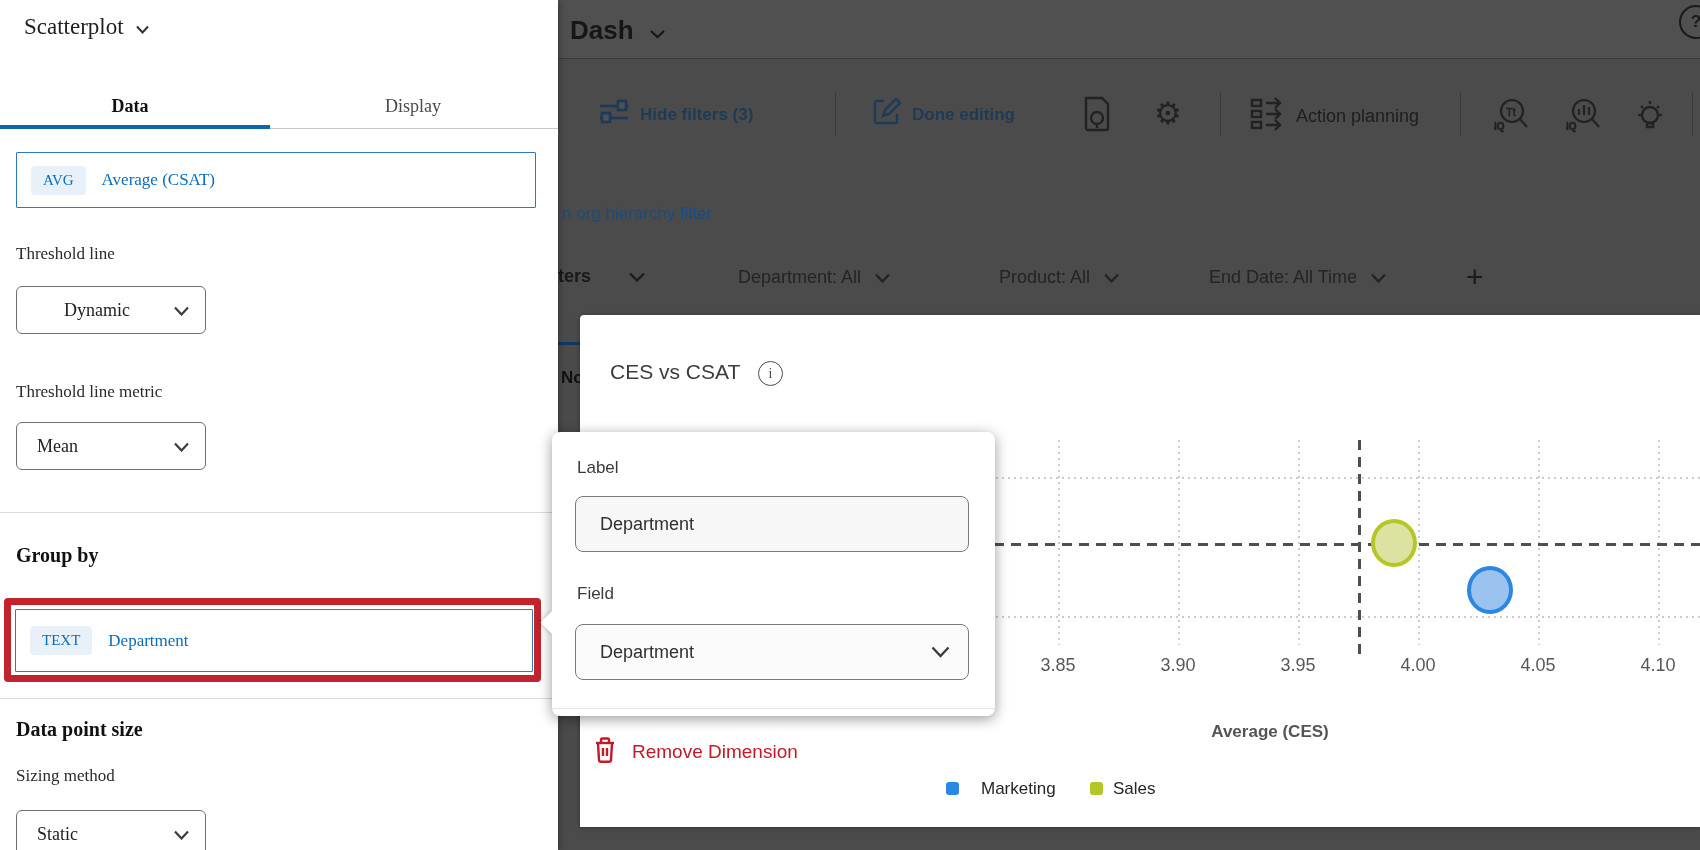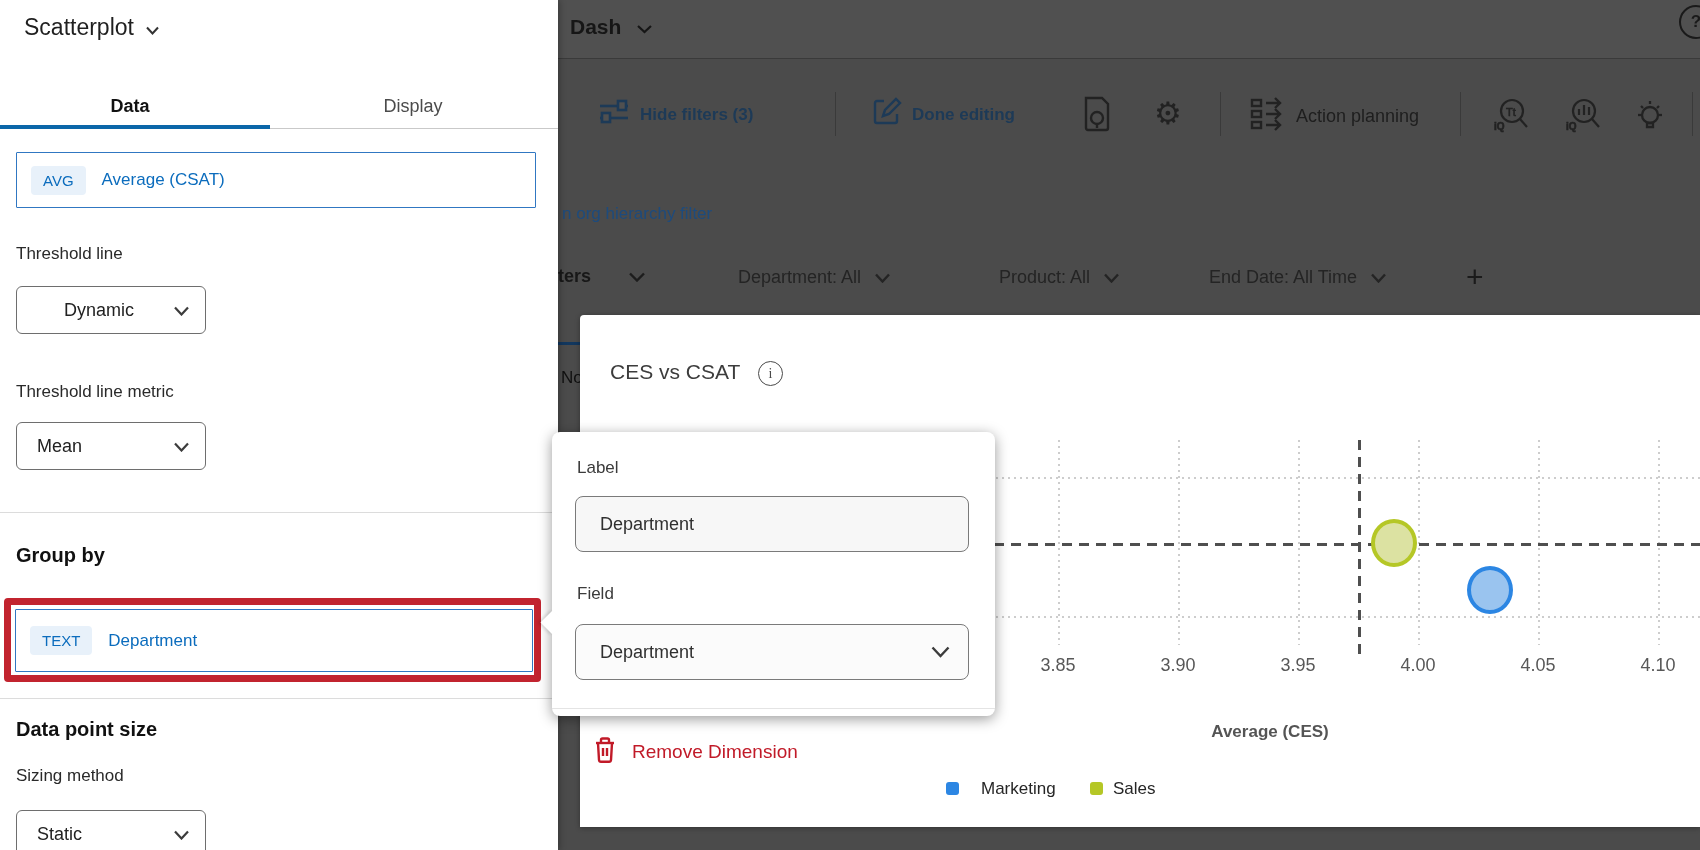--- a/index.html
+++ b/index.html
@@ -3,21 +3,21 @@
 <meta charset="utf-8">
 <style>
   html,body{margin:0;padding:0;background:#222;}
   #stage{position:relative;width:1700px;height:850px;overflow:hidden;
          font-family:"Liberation Sans", sans-serif;background:#4b4b4b;}
   .abs{position:absolute;}
 
   
   #backdrop{left:0;top:0;width:1700px;height:850px;background:#4b4b4b;}
   #topbar{left:558px;top:0;width:1142px;height:58px;background:#505050;border-bottom:1px solid #3a3a3a;}
-  .dim-title{color:#161616;font-size:21px;font-weight:bold;}
+  .dim-title{color:#161616;font-size:26px;font-weight:bold;}
   .dim-blue{color:#1d3a57;}
   .dim-link{color:#1d4b7d;font-size:17px;}
   .tb-item{display:flex;align-items:center;gap:10px;font-size:17px;font-weight:bold;}
   .tb-sep{width:1px;height:44px;background:#3a3a3a;top:92px;}
   .filter-item{font-size:18px;color:#242424;display:flex;align-items:center;gap:14px;text-align:center;}
   .chev{display:inline-block;}
 
   
   #chart-panel{left:580px;top:315px;width:1120px;height:512px;background:#ffffff;
                border-radius:4px 0 0 0;box-shadow:0 1px 5px rgba(0,0,0,0.35);}
@@ -30,21 +30,21 @@
   .dash-v{width:3px;background-image:repeating-linear-gradient(180deg,#4f4f4f 0 10px,transparent 10px 17px);}
   .dash-h{height:3px;background-image:repeating-linear-gradient(90deg,#4f4f4f 0 10px,transparent 10px 17px);}
   .tick-label{font-size:18px;color:#585858;text-align:center;width:70px;}
   .point{border-radius:50%;box-sizing:border-box;}
   #x-axis-label{left:1140px;top:722px;width:260px;text-align:center;font-size:17px;font-weight:bold;color:#545454;}
   .legend-label{font-size:17px;color:#262626;top:779px;}
   .legend-swatch{width:13px;height:13px;border-radius:3px;top:782px;}
 
   
   #sidebar{left:0;top:0;width:558px;height:850px;background:#ffffff;z-index:10;
-           box-shadow:2px 0 6px rgba(0,0,0,0.25);}
+           box-shadow:2px 0 6px rgba(0,0,0,0.25);font-family:Liberation Serif, serif;}
   #sb-title{left:24px;top:14px;font-size:23px;color:#1f1f1f;display:flex;align-items:center;gap:12px;}
   .tab{font-size:18px;top:96px;}
   #tab-underline{left:0;top:125px;width:270px;height:4px;background:#0b67a9;}
   #tab-border{left:270px;top:128px;width:288px;height:1px;background:#c9c9c9;}
   .chip{box-sizing:border-box;border:1.5px solid #3077c2;border-radius:1px;background:#fff;
         display:flex;align-items:center;padding-left:14px;gap:16px;}
   .chip-badge{background:#e8f1fa;color:#0b6cbd;font-size:15px;padding:6px 12px;border-radius:4px;}
   .chip-label{color:#0b6cbd;font-size:17px;}
   .sb-label{font-size:17px;color:#2a2a2a;}
   .sb-heading{font-size:20px;font-weight:bold;color:#111;}
@@ -196,21 +196,21 @@
         <svg width="15" height="10" viewBox="0 0 15 10">
             <polyline points="1,1.5 7.5,8.5 14,1.5" fill="none" stroke="#242424" stroke-width="2.4"></polyline>
           </svg>
       </span>
     </div>
     <div class="abs" style="left:1466px;top:260px;font-size:30px;color:#1b1b1b;font-weight:normal;">
       <span>+</span>
     </div>
 
     <div class="abs" style="left:558px;top:342px;width:22px;height:3px;background:#12375e;"></div>
-    <div class="abs" style="left:561px;top:368px;font-size:17px;color:#101010;">
+    <div class="abs" style="left:561px;top:368px;font-size:17px;color:#101010;font-weight:bold;">
       <span>No</span>
     </div>
   </div>
 
   <div class="abs" id="chart-panel"></div>
   <div class="abs" id="chart-title">
     <span>CES vs CSAT</span>
   </div>
   <div class="abs" id="info-icon">i</div>
 

